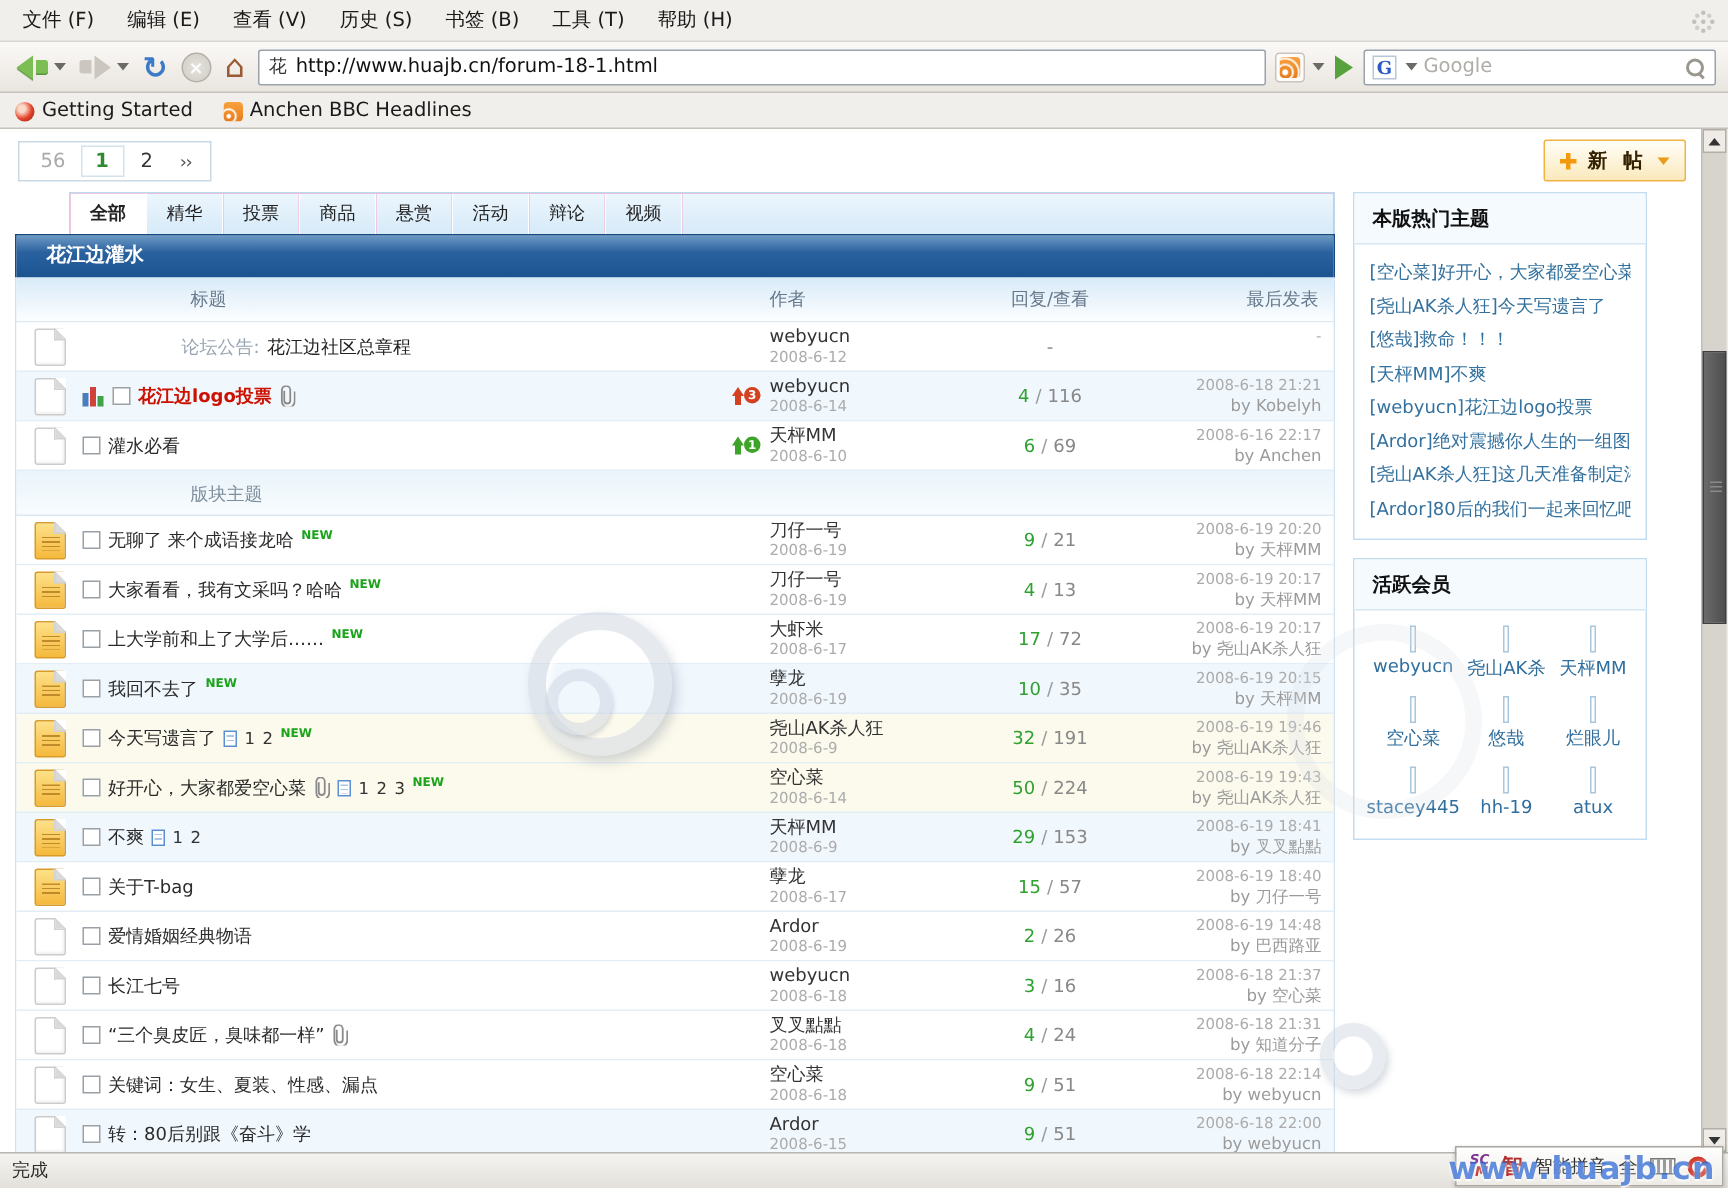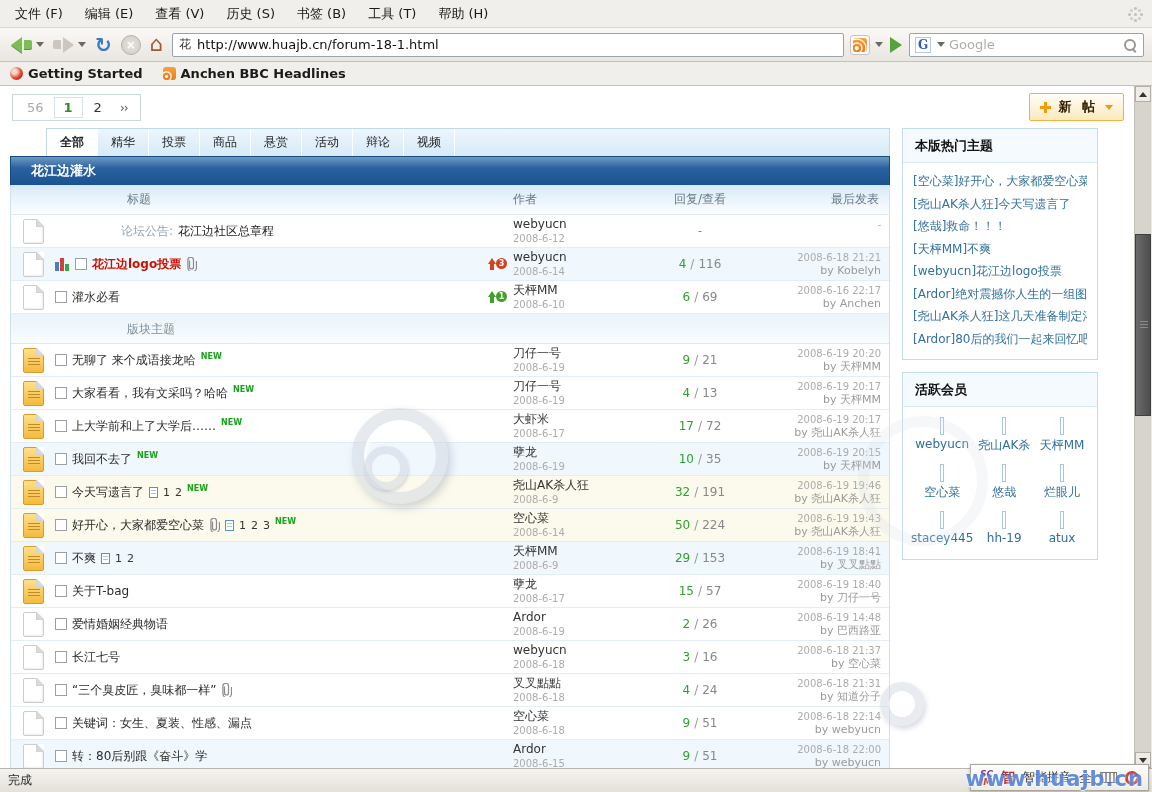--- a/index.html
+++ b/index.html
@@ -42,21 +42,21 @@
   .searchbox { width:235px; height:24px; background:#fff; border:1px solid #9AA2AC; border-radius:2px; display:flex; align-items:center; padding:0 5px; gap:4px; }
   .gicon { font-family:"DejaVu Serif", serif; font-weight:bold; color:#2A5BC4; border:1px solid #B9C6D8; width:16px; height:16px; text-align:center; line-height:15px; font-size:12px; }
   .searchinput { border:none; outline:none; flex:1; font-size:13px; color:#333; background:transparent; min-width:0; }
   .searchinput::placeholder { color:#B0ADA8; }
   .magicon { position:relative; width:16px; height:16px; }
   .magicon::before { content:''; position:absolute; left:2px; top:2px; width:8px; height:8px; border:2px solid #9B978F; border-radius:50%; }
   .magicon::after { content:''; position:absolute; left:11px; top:11px; width:5px; height:2px; background:#9B978F; transform:rotate(45deg); transform-origin:0 0; }
 
   .bookmarksbar { position:absolute; left:0; top:62px; width:1152px; height:24px; background:#F1EFEB;
                   border-bottom:1px solid #C6C2BB; display:flex; align-items:center; padding:0 10px; gap:20px; }
-  .bmitem { display:flex; align-items:center; gap:5px; font-size:13px; color:#1a1a1a;font-weight:bold; }
+  .bmitem { display:flex; align-items:flex-end; gap:5px; font-size:13px; color:#1a1a1a; }
   .bm-fx { width:13px; height:13px; border-radius:50%; background:radial-gradient(circle at 35% 35%, #F9D9C8 20%, #E4442C 55%, #8E1E10 100%); }
   .bm-rss { width:13px; height:13px; border-radius:3px;
     background:radial-gradient(circle at 27% 73%, #fff 1px, rgba(255,255,255,0) 2px),
                radial-gradient(circle at 27% 73%, rgba(255,255,255,0) 3.5px, #fff 4.5px, rgba(255,255,255,0) 6px),
                linear-gradient(#F9A13C,#E87B1C); }
 
   
   .viewport { position:absolute; left:0; top:86px; width:1134px; height:682px; background:#fff; overflow:hidden; }
 
   .pager { position:absolute; left:12px; top:8px; display:flex; align-items:center; gap:2px;

